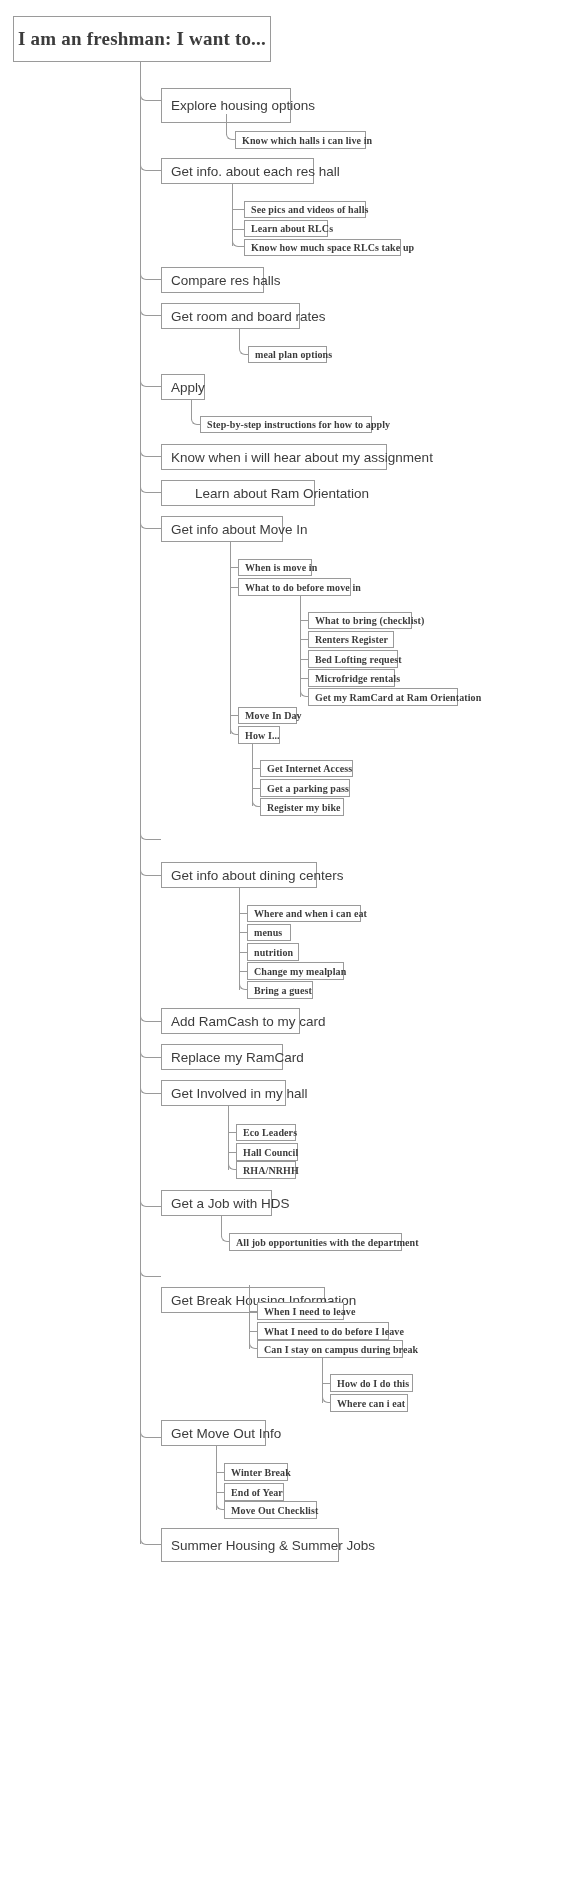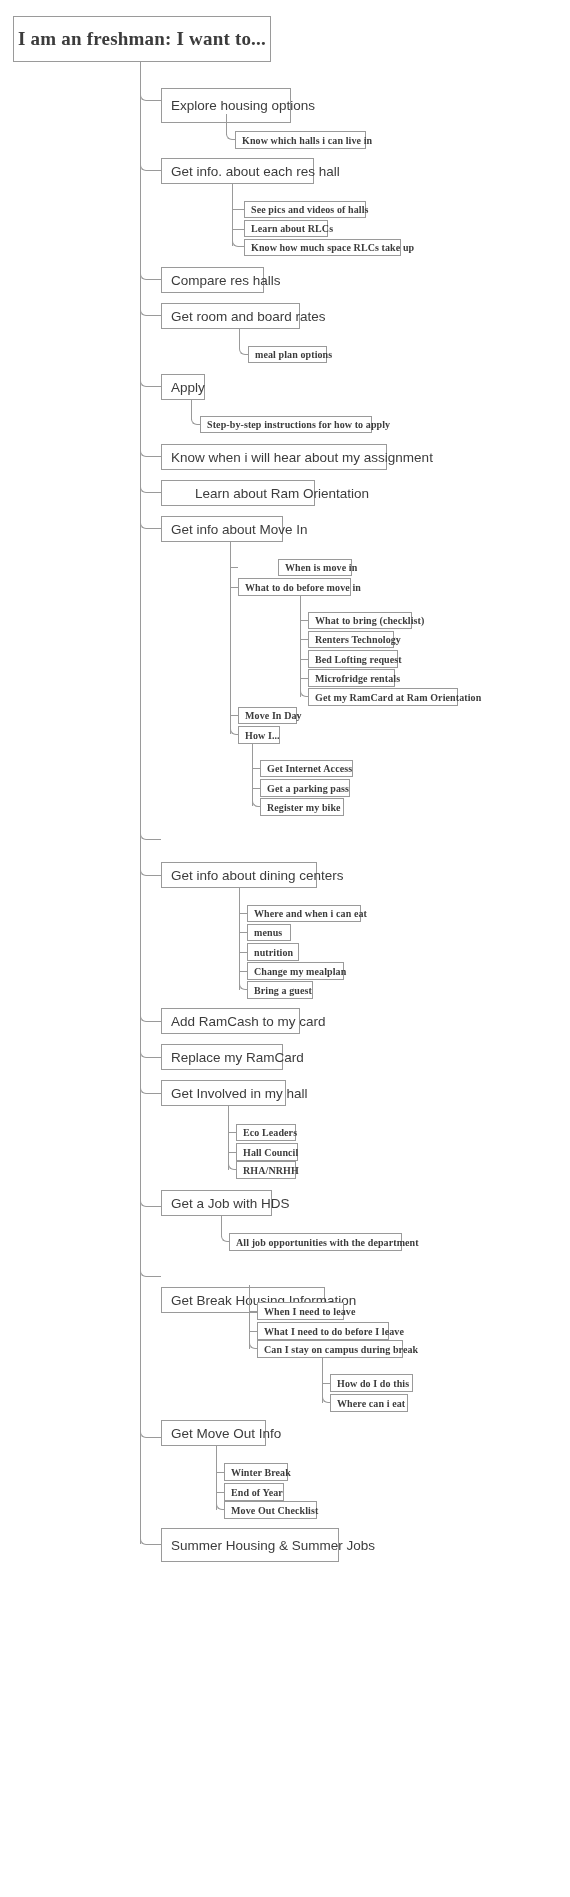--- a/index.html
+++ b/index.html
@@ -137,36 +137,36 @@
     <span>Learn about Ram Orientation</span>
   </div>
 
   <div class="elbow" style="left:140px; top:520px; width:21px; height:9px;"></div>
   <div class="node d1" style="left:161px; top:516px; width:122px; height:26px;">
     <span>Get info about Move In</span>
   </div>
 
   <div class="vline" style="left:230px; top:542px; height:192px;"></div>
   <div class="hline" style="left:230px; top:567px; width:8px;"></div>
-  <div class="node d2" style="left:238px; top:559px; width:74px; height:17px;margin-left:40px;">
+  <div class="node d2" style="left:238px; top:559px; width:74px; height:17px;">
     <span>When is move in</span>
   </div>
   <div class="hline" style="left:230px; top:587px; width:8px;"></div>
   <div class="node d2" style="left:238px; top:578px; width:113px; height:18px;">
     <span>What to do before move in</span>
   </div>
 
   <div class="vline" style="left:300px; top:596px; height:101px;"></div>
   <div class="hline" style="left:300px; top:620px; width:8px;"></div>
   <div class="node d3" style="left:308px; top:612px; width:104px; height:17px;">
     <span>What to bring (checklist)</span>
   </div>
   <div class="hline" style="left:300px; top:639px; width:8px;"></div>
   <div class="node d3" style="left:308px; top:631px; width:86px; height:17px;">
-    <span>Renters Technology</span>
+    <span>Renters Register</span>
   </div>
   <div class="hline" style="left:300px; top:659px; width:8px;"></div>
   <div class="node d3" style="left:308px; top:650px; width:90px; height:18px;">
     <span>Bed Lofting request</span>
   </div>
   <div class="hline" style="left:300px; top:678px; width:8px;"></div>
   <div class="node d3" style="left:308px; top:669px; width:87px; height:18px;">
     <span>Microfridge rentals</span>
   </div>
   <div class="elbow" style="left:300px; top:689px; width:8px; height:8px;"></div>

